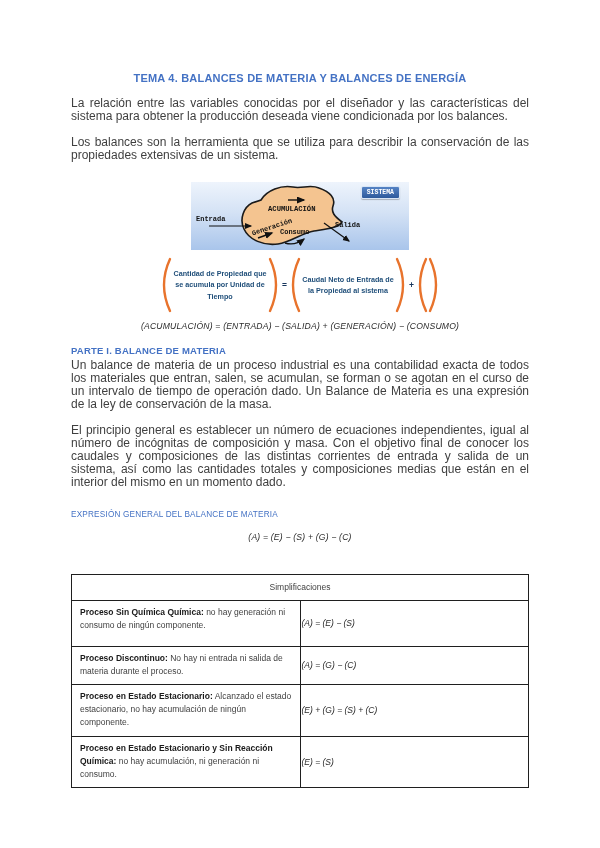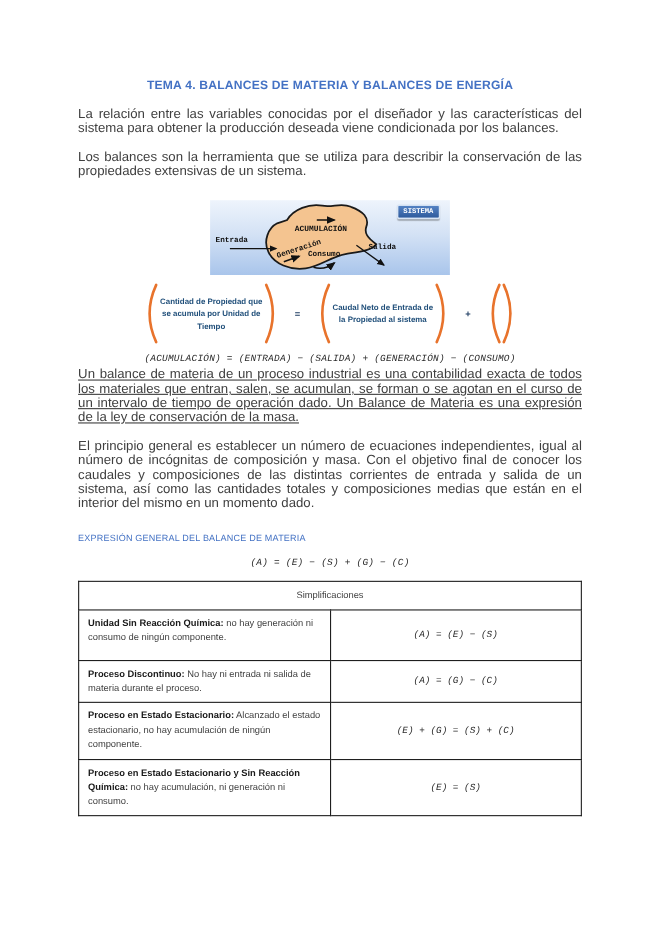--- a/index.html
+++ b/index.html
@@ -10,41 +10,41 @@
   p.body-text{margin:13px 0 0;font-size:12px;line-height:13px;text-align:justify;color:#3f3f3f;}
 
   
   .diagram{position:relative;width:218px;height:68px;margin:20px auto 0;background:linear-gradient(180deg,#eef4fc 0%,#d4e2f5 45%,#a9c5eb 100%);font-family:Liberation Mono, monospace;}
   .diagram svg{position:absolute;left:0;top:0;}
   .dlabel{position:absolute;font-size:7px;font-weight:bold;color:#111;white-space:nowrap;}
   .lbl-gen{transform:rotate(-18deg);}
   .sistema-badge{position:absolute;top:4px;right:9px;background:linear-gradient(180deg,#5583c4,#2e5a9c);color:#fff;font-size:6.5px;font-weight:bold;padding:2px 5px;border:1px solid #d9e6f6;border-radius:2px;box-shadow:0 1px 1px rgba(0,0,0,.25);}
 
   
-  .eq-row{display:flex;justify-content:center;align-items:center;gap:17px;margin:7px auto 0;}
+  .eq-row{display:flex;justify-content:center;align-items:center;gap:3px;margin:7px auto 0;}
   .bracket-box{display:flex;align-items:stretch;}
   .bracket-box .btxt{display:flex;align-items:center;justify-content:center;text-align:center;font-size:7.2px;line-height:1.55;font-weight:bold;color:#1f4e79;}
   .btxt.w1{width:96px;}
   .btxt.w2{width:94px;}
   .btxt.w3{width:108px;}
   .op{font-size:8.5px;font-weight:bold;color:#17365d;padding:0 1px;}
 
-  .math{font-family:Liberation Mono, monospace;font-style:italic;color:#2b2b2b;}
+  .math{font-family:Liberation Sans, sans-serif;font-style:italic;color:#2b2b2b;}
   .formula-line{margin:8px 0 0;text-align:center;font-size:8.6px;letter-spacing:.2px;}
 
   .section-head{margin:14px 0 0;font-size:9.5px;font-weight:bold;color:#4472c4;letter-spacing:.2px;}
   .sub-head{margin:21px 0 0;font-size:8.2px;font-weight:normal;color:#4472c4;letter-spacing:.2px;}
   .formula-line.general{margin-top:13px;}
 
   
-  table.simplif{width:100%;border-collapse:collapse;margin-top:11px;border:1.5px solid #1f1f1f;}
+  table.simplif{width:100%;border-collapse:collapse;margin-top:32px;border:1.5px solid #1f1f1f;}
   table.simplif td{border:1px solid #1f1f1f;font-size:8.5px;line-height:13px;}
   td.thead{ text-align:center;padding:6px 4px;}
   td.desc-cell{width:50%;vertical-align:top;padding:5px 8px 6px;}
-  td.form-cell{width:50%;vertical-align:middle;text-align:center;font-size:8.6px;}
+  td.form-cell{width:50%;vertical-align:middle;text-align:left;font-size:8.6px;}
   .term{font-weight:bold;color:#1a1a1a;}
 </style>
 </head>
 <body>
 
 <div class="page">
 
   <h1 class="doc-title">TEMA 4. BALANCES DE MATERIA Y BALANCES DE ENERGÍA</h1>
 
   <p class="body-text">La relación entre las variables conocidas por el diseñador y las características del sistema para obtener la producción deseada viene condicionada por los balances.</p>
@@ -106,33 +106,34 @@
           <path d="M8 2 Q2 15 2 28 Q2 41 8 54" fill="none" stroke="#e8732c" stroke-width="2.4" stroke-linecap="round"></path>
         </svg>
       <svg width="10" height="56" viewBox="0 0 10 56">
           <path d="M2 2 Q8 15 8 28 Q8 41 2 54" fill="none" stroke="#e8732c" stroke-width="2.4" stroke-linecap="round"></path>
         </svg>
     </div>
   </div>
 
   <div class="formula-line math">(ACUMULACIÓN) = (ENTRADA) − (SALIDA) + (GENERACIÓN) − (CONSUMO)</div>
 
-  <p class="body-text" style="margin-top:3px;text-decoration:underline;">Un balance de materia de un proceso industrial es una contabilidad exacta de todos los materiales que entran, salen, se acumulan, se forman o se agotan en el curso de un intervalo de tiempo de operación dado. Un Balance de Materia es una expresión de la ley de conservación de la masa.</p>
+  <h2 class="section-head">PARTE I. BALANCE DE MATERIA</h2>
+  <p class="body-text" style="margin-top:3px;">Un balance de materia de un proceso industrial es una contabilidad exacta de todos los materiales que entran, salen, se acumulan, se forman o se agotan en el curso de un intervalo de tiempo de operación dado. Un Balance de Materia es una expresión de la ley de conservación de la masa.</p>
   <p class="body-text">El principio general es establecer un número de ecuaciones independientes, igual al número de incógnitas de composición y masa. Con el objetivo final de conocer los caudales y composiciones de las distintas corrientes de entrada y salida de un sistema, así como las cantidades totales y composiciones medias que están en el interior del mismo en un momento dado.</p>
 
   <h3 class="sub-head">EXPRESIÓN GENERAL DEL BALANCE DE MATERIA</h3>
   <div class="formula-line math general">(A) = (E) − (S) + (G) − (C)</div>
 
   <table class="simplif">
     <tbody>
         <tr>
       <td class="thead" colspan="2">Simplificaciones</td>
     </tr>
     <tr style="height:46px;">
-      <td class="desc-cell"><span class="term">Unidad Sin Reacción Química:</span><span> no hay generación ni consumo de ningún componente.</span></td>
+      <td class="desc-cell"><span class="term">Proceso Sin Química Química:</span><span> no hay generación ni consumo de ningún componente.</span></td>
       <td class="form-cell math">(A) = (E) − (S)</td>
     </tr>
     <tr style="height:33px;">
       <td class="desc-cell"><span class="term">Proceso Discontinuo:</span><span> No hay ni entrada ni salida de materia durante el proceso.</span></td>
       <td class="form-cell math">(A) = (G) − (C)</td>
     </tr>
     <tr style="height:52px;">
       <td class="desc-cell"><span class="term">Proceso en Estado Estacionario:</span><span> Alcanzado el estado estacionario, no hay acumulación de ningún componente.</span></td>
       <td class="form-cell math">(E) + (G) = (S) + (C)</td>
     </tr>

